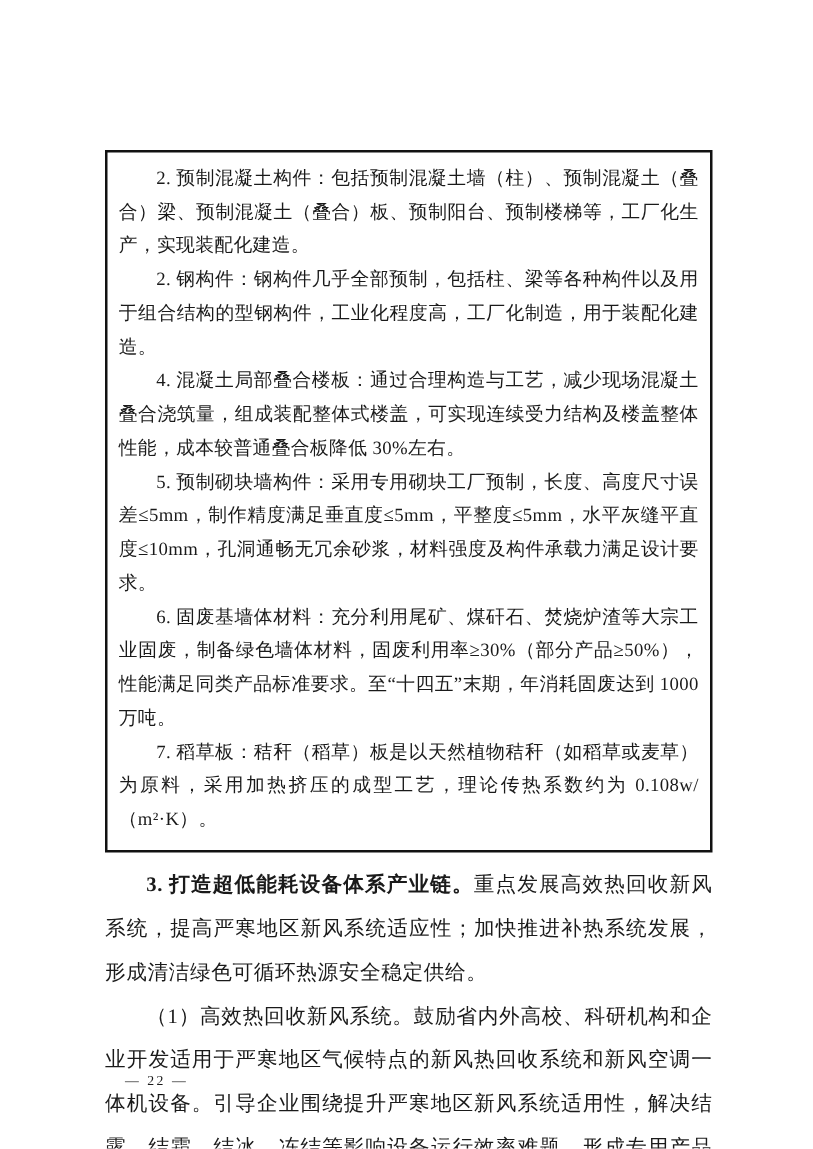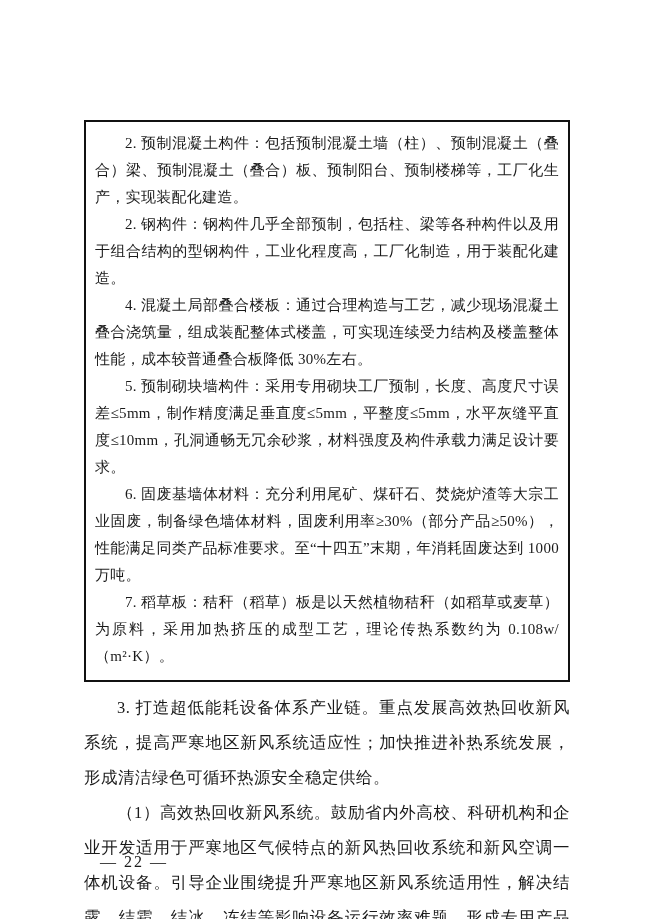--- a/index.html
+++ b/index.html
@@ -42,28 +42,28 @@
   .body-text p {
     margin: 0;
     font-size: 16.5px;
     line-height: 35px;
     text-indent: 2em;
     text-align: justify;
     text-justify: inter-ideograph;
     letter-spacing: 0.5px;
   }
   .body-text p .lead-bold {
-    font-weight: normal;
+    font-weight: bold;
     margin-top: 46px;
   }
   .page-number {
     position: absolute;
     left: 100px;
     bottom: 48px;
-    font-size: 16px;
+    font-size: 11px;
     letter-spacing: 2px;
     color: #1a1a1a;
   }
 </style>
 </head>
 <body>
 
 <div class="page">
   <div class="content">
 

